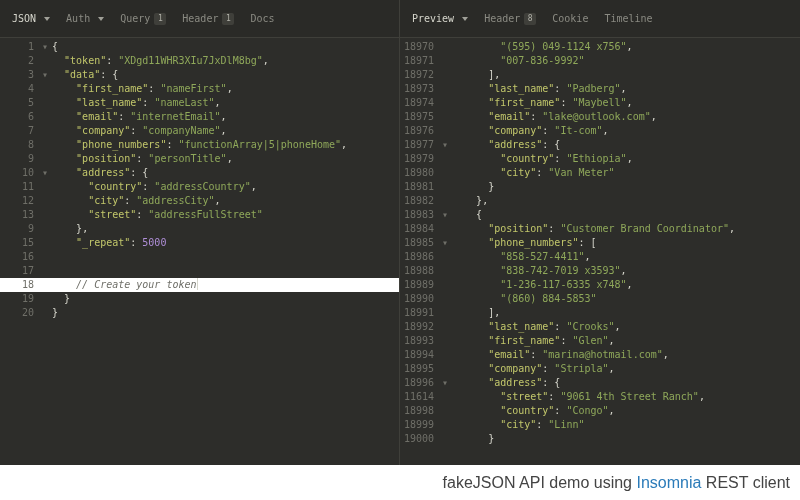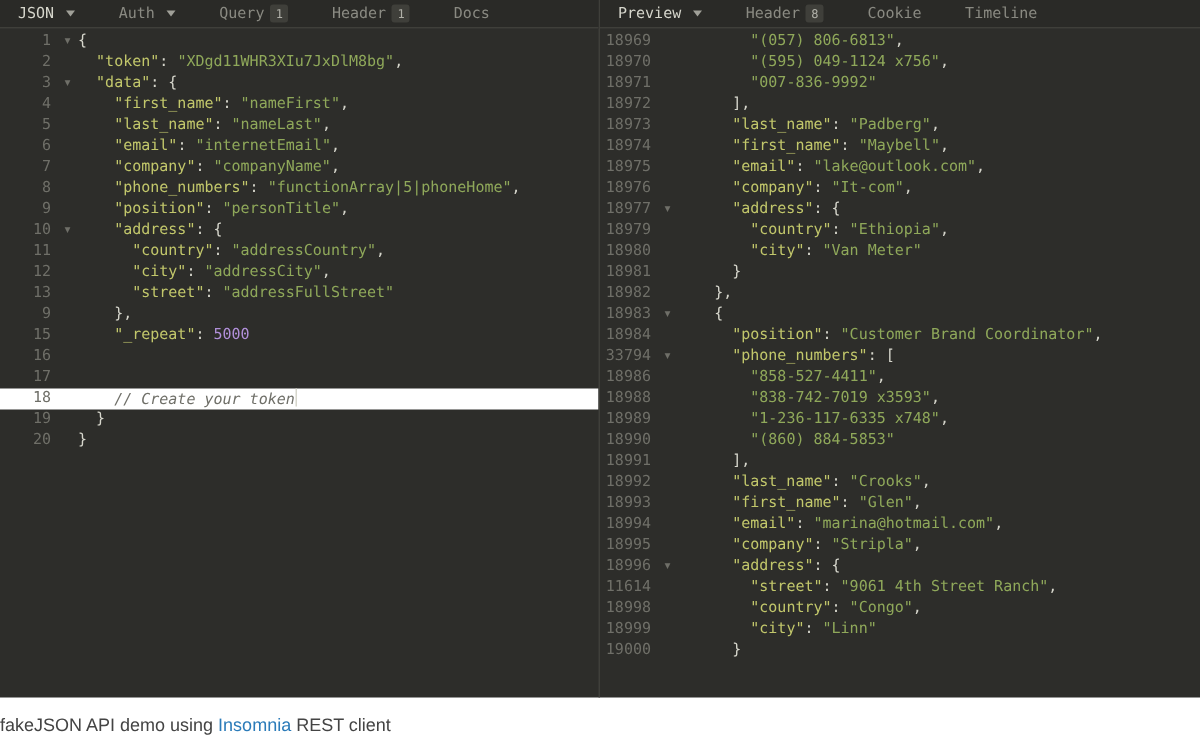--- a/index.html
+++ b/index.html
@@ -1,39 +1,39 @@
 <!DOCTYPE html>
 <html><head>
 <meta charset="utf-8">
 <style>
   * { margin: 0; padding: 0; box-sizing: border-box; }
   html, body { width: 800px; height: 500px; font-family: Menlo, Consolas, monospace; font-size: 10px; background: #fff; overflow: hidden; }
   .app { width: 800px; height: 465px; background: #2d2d2a; display: flex; color: #b0b0a8; }
   .pane { flex: 1 1 50%; display: flex; flex-direction: column; min-width: 0; }
   .pane.left { border-right: 1px solid #3f3f3a; }
-  .tabbar { display: flex; align-items: center; height: 19px; background: #2a2a27; border-bottom: 1px solid #3f3f3a; padding: 4px 4px; gap: 13px; }
+  .tabbar { display: flex; align-items: center; height: 38px; background: #2a2a27; border-bottom: 1px solid #3f3f3a; padding: 4px 4px; gap: 0; }
   .tab { padding: 0 8px; height: 26px; display: flex; align-items: center; gap: 4px; color: #8a8a82; cursor: pointer; font-size: 10px; }
   .tab.active { color: #d6d6cc; }
   .badge { background: #3f3f3a; color: #b0b0a8; border-radius: 2px; min-width: 12px; height: 12px; font-size: 8px; display: inline-flex; align-items: center; justify-content: center; padding: 0 2px; }
   .caret::after { content: ""; display: inline-block; border-left: 3px solid transparent; border-right: 3px solid transparent; border-top: 4px solid #a0a098; margin-left: 4px; vertical-align: middle; }
   .editor { flex: 1; overflow: hidden; position: relative; }
   .lines { position: absolute; inset: 0; overflow: hidden; padding-top: 2px; }
   .line { display: flex; white-space: pre; height: 14px; line-height: 14px; }
   .line.hl { background: #ffffff; }
   .gutter { width: 42px; text-align: right; padding-right: 8px; color: #6f6f68; user-select: none; flex: none; }
   .fold { width: 10px; color: #6f6f68; flex: none; }
   .code { flex: 1; }
   .tok-brace { color: #d6d6cc; }
   .tok-key { color: #c2c76b; }
   .tok-str { color: #8fa85a; }
   .tok-num { color: #b08fd8; }
   .tok-punc { color: #d6d6cc; }
   .tok-comment { color: #6f6f68; font-style: italic; }
   .cursor { display:inline-block; width:1px; height:12px; background:#d6d6cc; vertical-align:-2px; }
-  .caption { width: 800px; height: 35px; display:flex; align-items:center; padding-right: 10px; font-family: -apple-system, Helvetica, Arial, sans-serif; font-size: 12px; color: #444; }
+  .caption { width: 800px; height: 35px; display:flex; align-items:center; justify-content:flex-end; padding-right: 10px; font-family: -apple-system, Helvetica, Arial, sans-serif; font-size: 16px; color: #444; }
   .caption a { color: #2b7bb9; text-decoration: none; }
 </style>
 </head>
 <body>
 
 <div class="app">
   <div class="pane left">
     <div class="tabbar" id="left-tabs">
         <div class="tab active caret">
           <span>JSON</span>
@@ -89,36 +89,35 @@
         </div>
         <div class="tab">
           <span>Cookie</span>
         </div>
         <div class="tab">
           <span>Timeline</span>
         </div>
       </div>
     <div class="editor">
       <div class="lines" id="right-lines">
-          <div class="line"><span class="gutter">18969</span><span class="fold"></span><span class="code">        <span class="tok-str">"(057) 806-6813"</span><span class="tok-punc">,</span></span></div>
           <div class="line"><span class="gutter">18970</span><span class="fold"></span><span class="code">        <span class="tok-str">"(595) 049-1124 x756"</span><span class="tok-punc">,</span></span></div>
           <div class="line"><span class="gutter">18971</span><span class="fold"></span><span class="code">        <span class="tok-str">"007-836-9992"</span></span></div>
           <div class="line"><span class="gutter">18972</span><span class="fold"></span><span class="code">      <span class="tok-brace">]</span><span class="tok-punc">,</span></span></div>
           <div class="line"><span class="gutter">18973</span><span class="fold"></span><span class="code">      <span class="tok-key">"last_name"</span><span class="tok-punc">: </span><span class="tok-str">"Padberg"</span><span class="tok-punc">,</span></span></div>
           <div class="line"><span class="gutter">18974</span><span class="fold"></span><span class="code">      <span class="tok-key">"first_name"</span><span class="tok-punc">: </span><span class="tok-str">"Maybell"</span><span class="tok-punc">,</span></span></div>
           <div class="line"><span class="gutter">18975</span><span class="fold"></span><span class="code">      <span class="tok-key">"email"</span><span class="tok-punc">: </span><span class="tok-str">"lake@outlook.com"</span><span class="tok-punc">,</span></span></div>
           <div class="line"><span class="gutter">18976</span><span class="fold"></span><span class="code">      <span class="tok-key">"company"</span><span class="tok-punc">: </span><span class="tok-str">"It-com"</span><span class="tok-punc">,</span></span></div>
           <div class="line"><span class="gutter">18977</span><span class="fold">▾</span><span class="code">      <span class="tok-key">"address"</span><span class="tok-punc">: </span><span class="tok-brace">{</span></span></div>
           <div class="line"><span class="gutter">18979</span><span class="fold"></span><span class="code">        <span class="tok-key">"country"</span><span class="tok-punc">: </span><span class="tok-str">"Ethiopia"</span><span class="tok-punc">,</span></span></div>
           <div class="line"><span class="gutter">18980</span><span class="fold"></span><span class="code">        <span class="tok-key">"city"</span><span class="tok-punc">: </span><span class="tok-str">"Van Meter"</span></span></div>
           <div class="line"><span class="gutter">18981</span><span class="fold"></span><span class="code">      <span class="tok-brace">}</span></span></div>
           <div class="line"><span class="gutter">18982</span><span class="fold"></span><span class="code">    <span class="tok-brace">}</span><span class="tok-punc">,</span></span></div>
           <div class="line"><span class="gutter">18983</span><span class="fold">▾</span><span class="code">    <span class="tok-brace">{</span></span></div>
           <div class="line"><span class="gutter">18984</span><span class="fold"></span><span class="code">      <span class="tok-key">"position"</span><span class="tok-punc">: </span><span class="tok-str">"Customer Brand Coordinator"</span><span class="tok-punc">,</span></span></div>
-          <div class="line"><span class="gutter">33794</span><span class="fold">▾</span><span class="code">      <span class="tok-key">"phone_numbers"</span><span class="tok-punc">: </span><span class="tok-brace">[</span></span></div>
+          <div class="line"><span class="gutter">18985</span><span class="fold">▾</span><span class="code">      <span class="tok-key">"phone_numbers"</span><span class="tok-punc">: </span><span class="tok-brace">[</span></span></div>
           <div class="line"><span class="gutter">18986</span><span class="fold"></span><span class="code">        <span class="tok-str">"858-527-4411"</span><span class="tok-punc">,</span></span></div>
           <div class="line"><span class="gutter">18988</span><span class="fold"></span><span class="code">        <span class="tok-str">"838-742-7019 x3593"</span><span class="tok-punc">,</span></span></div>
           <div class="line"><span class="gutter">18989</span><span class="fold"></span><span class="code">        <span class="tok-str">"1-236-117-6335 x748"</span><span class="tok-punc">,</span></span></div>
           <div class="line"><span class="gutter">18990</span><span class="fold"></span><span class="code">        <span class="tok-str">"(860) 884-5853"</span></span></div>
           <div class="line"><span class="gutter">18991</span><span class="fold"></span><span class="code">      <span class="tok-brace">]</span><span class="tok-punc">,</span></span></div>
           <div class="line"><span class="gutter">18992</span><span class="fold"></span><span class="code">      <span class="tok-key">"last_name"</span><span class="tok-punc">: </span><span class="tok-str">"Crooks"</span><span class="tok-punc">,</span></span></div>
           <div class="line"><span class="gutter">18993</span><span class="fold"></span><span class="code">      <span class="tok-key">"first_name"</span><span class="tok-punc">: </span><span class="tok-str">"Glen"</span><span class="tok-punc">,</span></span></div>
           <div class="line"><span class="gutter">18994</span><span class="fold"></span><span class="code">      <span class="tok-key">"email"</span><span class="tok-punc">: </span><span class="tok-str">"marina@hotmail.com"</span><span class="tok-punc">,</span></span></div>
           <div class="line"><span class="gutter">18995</span><span class="fold"></span><span class="code">      <span class="tok-key">"company"</span><span class="tok-punc">: </span><span class="tok-str">"Stripla"</span><span class="tok-punc">,</span></span></div>
           <div class="line"><span class="gutter">18996</span><span class="fold">▾</span><span class="code">      <span class="tok-key">"address"</span><span class="tok-punc">: </span><span class="tok-brace">{</span></span></div>

